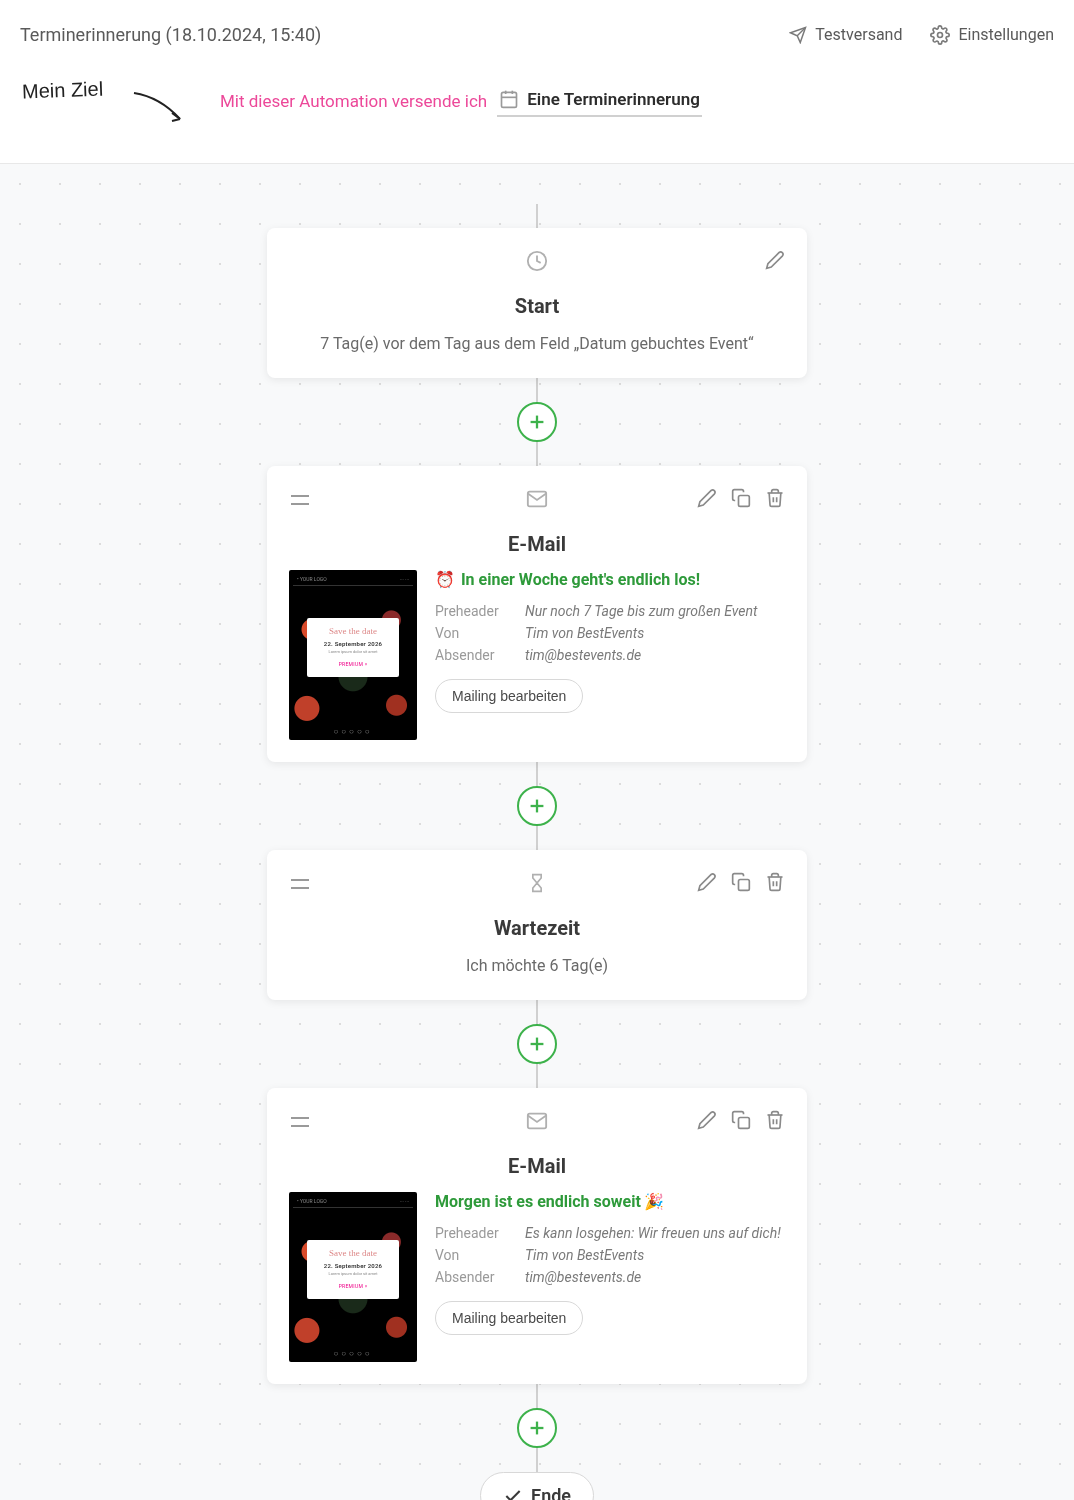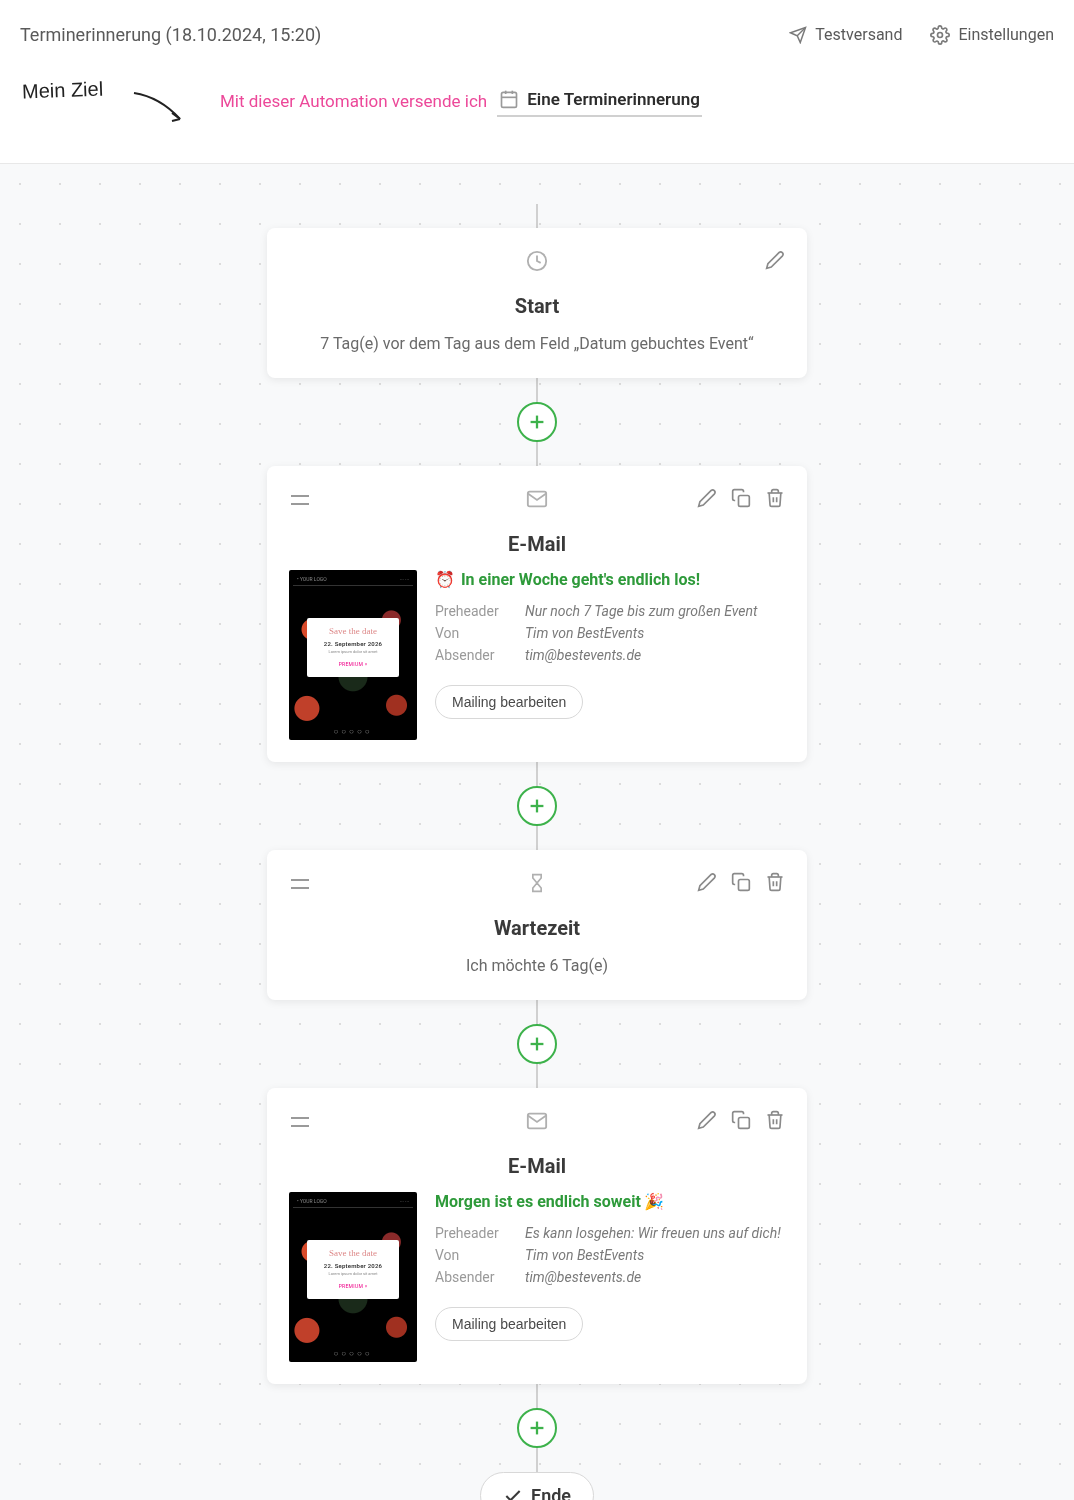--- a/index.html
+++ b/index.html
@@ -107,34 +107,34 @@
   .thumb-tiny { color:#888; font-size:4px; margin-top:3px; line-height:1.2;}
   .thumb-link { color:#e08; font-size:5px; margin-top:6px; letter-spacing:0.3px;}
   .thumb-dots { position:absolute; bottom:4px; left:0; right:0; text-align:center; color:#888; font-size:8px; letter-spacing:3px;}
   .email-meta { flex: 1; }
   .subject { color: #2e9a3a; font-weight: 700; font-size: 16px; margin-bottom: 14px; display: flex; align-items: center; gap: 6px; }
   .meta-row { display: flex; gap: 12px; font-size: 14px; margin-bottom: 6px; }
   .meta-label { color: #9a9a9a; width: 78px; }
   .meta-value { color: #7a7a7a; font-style: italic; }
   .pill-btn {
     border: 1px solid #d8d8d8; border-radius: 18px; background: #fff;
-    padding: 8px 16px; font-size: 14px; color: #4a4a4a; cursor: pointer; margin-top: 16px;
+    padding: 8px 16px; font-size: 14px; color: #4a4a4a; cursor: pointer; margin-top: 10px;
   }
   .end-pill {
     border: 1px solid #d8d8d8; border-radius: 24px; background: #fff;
     padding: 12px 22px; font-size: 18px; font-weight: 600; color: #3a3a3a;
     display: flex; align-items: center; gap: 8px;
   }
   .icon-btn { cursor: pointer; color: #8a8a8a; }
 </style>
 </head>
 <body>
 
 <div class="topbar">
-  <div class="topbar-title">Terminerinnerung (18.10.2024, 15:20)</div>
+  <div class="topbar-title">Terminerinnerung (18.10.2024, 15:40)</div>
   <div class="topbar-actions">
     <div class="topbar-action">
       <svg width="18" height="18" viewBox="0 0 24 24" fill="none" stroke="#7a7a7a" stroke-width="2">
           <path d="M22 2L11 13"></path>
           <path d="M22 2L15 22 11 13 2 9 22 2z"></path>
         </svg>
       <span>Testversand</span>
     </div>
     <div class="topbar-action">
       <svg width="20" height="20" viewBox="0 0 24 24" fill="none" stroke="#7a7a7a" stroke-width="2">

